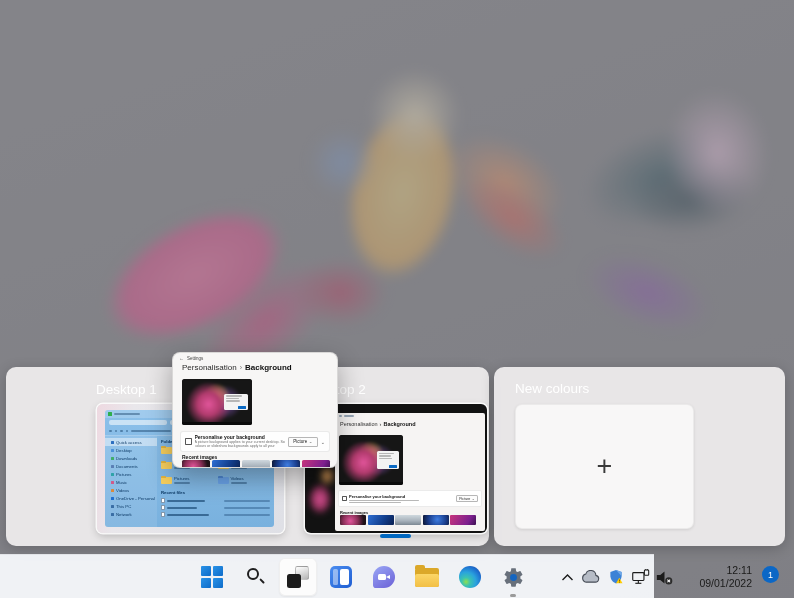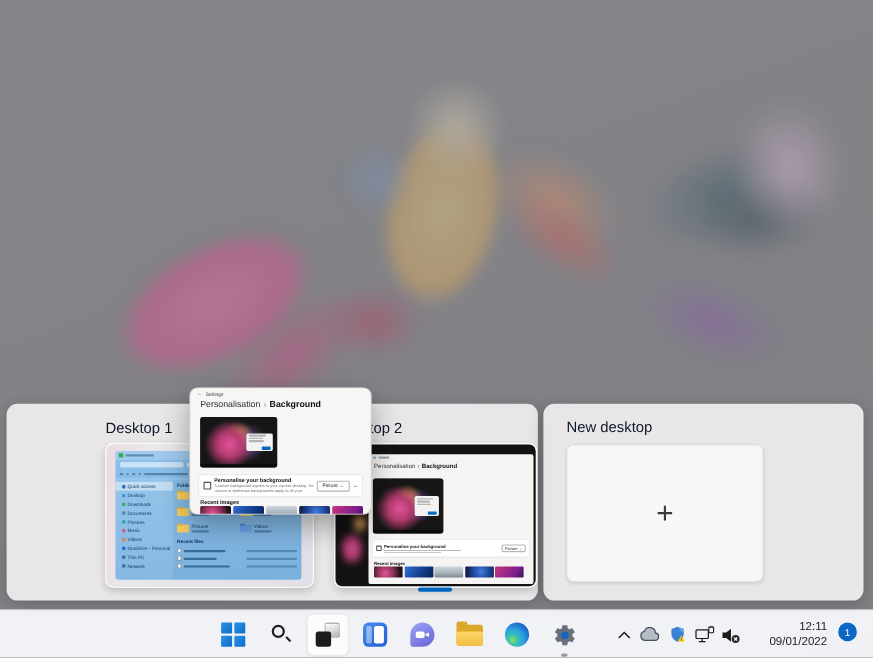--- a/index.html
+++ b/index.html
@@ -35,21 +35,21 @@
          background:radial-gradient(closest-side,#eac3e0,transparent 72%); }
   .p12 { left:295px; top:115px; width:95px; height:95px;
          background:radial-gradient(closest-side,#7e9cc9,transparent 72%); }
   .dim { position:absolute; inset:0; background:rgba(129,129,134,0.60); }
 
   
   .panel { position:absolute; top:367px; height:179px; border-radius:10px;
            background:rgba(238,236,237,0.94); box-shadow:0 3px 14px rgba(0,0,0,0.20); }
   .panel-left { left:6px; width:483px; }
   .panel-right { left:494px; width:291px; }
-  .desk-label { position:absolute; font-size:13.5px; color:#0f172a; z-index:5; }
+  .desk-label { position:absolute; font-size:13.5px; color:#ffffff; z-index:5; }
   .lbl1 { left:96px; top:382px; }
   .lbl2 { left:305px; top:382px; }
   .lbl-new { left:515px; top:381px; }
 
   .desk-card { position:absolute; top:404px; height:129px; border-radius:6px; overflow:hidden;
                box-shadow:0 0 0 1.5px rgba(255,255,255,0.85), 0 3px 8px rgba(0,0,0,0.22); z-index:4; }
   .card1 { left:97px; width:187px;
            background:linear-gradient(100deg,#eed9e1 0%,#e9e7eb 18%,#dfe0e6 100%); }
   .card2 { left:305px; width:182px; background:#121212; }
   .indicator { position:absolute; left:380px; top:534px; width:31px; height:3.5px;
@@ -153,21 +153,21 @@
   .fl-card .chk { width:6.5px; height:6.5px; }
   .fl-card-title { font-size:5px; font-weight:bold; color:#111; line-height:6px; white-space:nowrap; }
   .fl-desc { font-size:3.6px; color:#707070; line-height:4.2px; width:94px; height:8.6px; overflow:hidden; }
   .fl-pill { width:30px; height:10px; font-size:4.5px; color:#222; }
   .expander { font-size:5px; color:#444; }
   .fl-recent { position:absolute; left:9px; top:101px; font-size:5px; font-weight:bold; color:#111; }
   .fl-thumbs { position:absolute; left:9px; top:107px; display:flex; gap:2px; }
   .fl-thumbs .th { width:28px; height:11px; border-radius:1.5px; }
 
   
-  .taskbar { position:absolute; left:0; top:554px; width:794px; height:44px;
+  .taskbar { position:absolute; left:0; top:554px; width:654px; height:44px;
              background:rgba(242,244,247,0.98); border-top:1px solid rgba(0,0,0,0.05); z-index:100; }
   .tb-btn { position:absolute; top:3px; width:38px; height:38px; border-radius:6px;
             display:flex; align-items:center; justify-content:center; }
   .tb-btn.active { background:rgba(253,253,253,0.9); border:1px solid rgba(0,0,0,0.05);
                    box-shadow:0 1px 2px rgba(0,0,0,0.06); }
   .b-start{left:193px;} .b-search{left:236px;} .b-task{left:279px;} .b-widgets{left:322px;}
   .b-chat{left:365px;} .b-files{left:408px;} .b-edge{left:451px;} .b-settings{left:494px;}
 
   .win-logo { display:grid; grid-template-columns:10px 10px; grid-template-rows:10px 10px; gap:2px; }
   .win-logo span { background:linear-gradient(135deg,#2a93e8,#0e6cc9); border-radius:1px; }
@@ -242,21 +242,21 @@
         <div class="petal p12"></div>
     </div>
     <div class="dim"></div>
   </div>
 
   <div class="panel panel-left"></div>
   <div class="panel panel-right"></div>
 
   <div class="desk-label lbl1">Desktop 1</div>
   <div class="desk-label lbl2">Desktop 2</div>
-  <div class="desk-label lbl-new">New desktop</div>
+  <div class="desk-label lbl-new">New colours</div>
 
   <div class="desk-card card1">
     <div class="explorer">
       <div class="ex-title">
         <span class="ex-folderdot"></span>
         <span class="bar" style="width:26px"></span>
       </div>
       <div class="ex-search">
         <span class="wbar" style="width:58px;height:5px"></span>
         <span class="wbar" style="width:30px;height:5px"></span>

